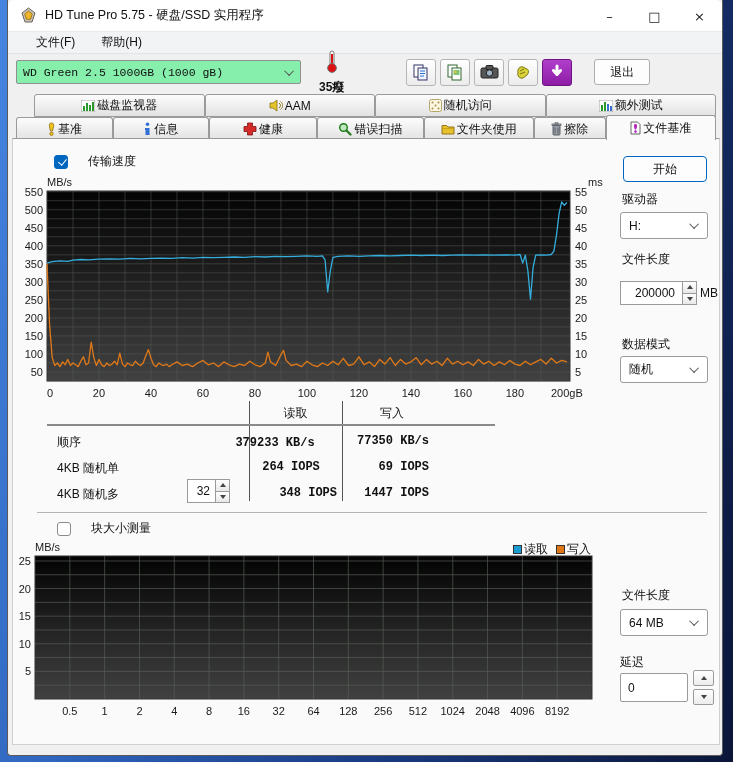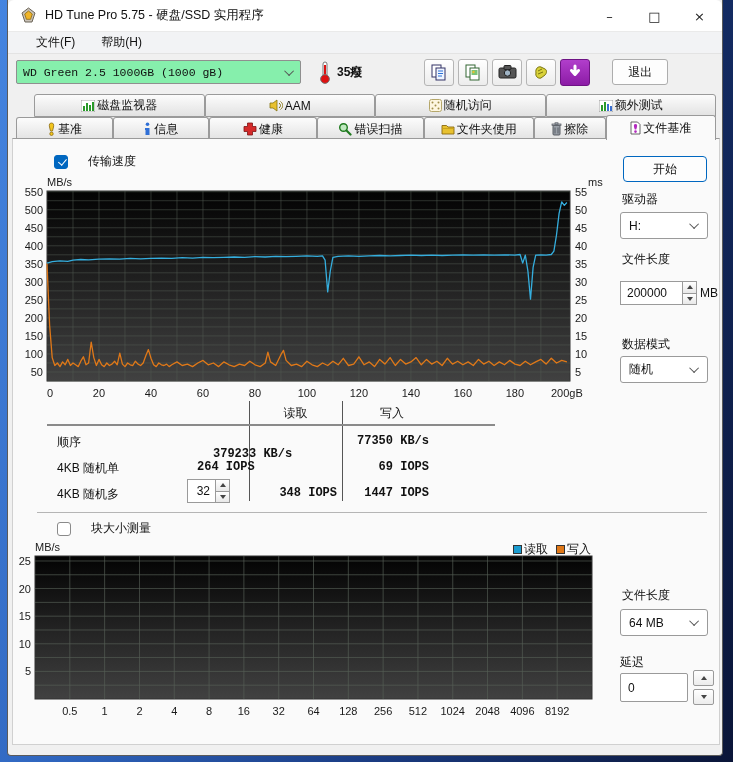--- a/index.html
+++ b/index.html
@@ -21,21 +21,21 @@
   .menubar { height: 22px; background: #f2f3f5; border-bottom: 1px solid #e3e3e3;
     display: flex; align-items: center; padding-left: 24px; gap: 18px; }
   .menu-item { font-size: 12px; color: #111; padding: 2px 4px; }
   
   .toolbar { height: 36px; display: flex; align-items: center; padding-left: 8px; }
   .combo { height: 24px; background: #86efac; border: 1px solid #8f8f8f; border-radius: 2px;
     display: flex; align-items: center; justify-content: space-between; padding: 0 6px; }
   .drive-combo { width: 285px; font-family: "Liberation Mono", monospace; font-size: 11.5px; color: #111; }
   .chev { width: 7px; height: 7px; border-left: 1.4px solid #555; border-bottom: 1.4px solid #555;
     transform: rotate(-45deg) translateY(-2px); flex: 0 0 auto; }
-  .temp-wrap { display: flex; align-items: center; margin-left: 18px; gap: 6px; }
+  .temp-wrap { display: flex; align-items: center; margin-left: 18px; gap: 6px; flex-direction: column; }
   .temp-text { font-size: 12px; font-weight: bold; color: #111; }
   .tool-btns { display: flex; gap: 4px; margin-left: 62px; }
   .tool-btn { width: 30px; height: 27px; background: linear-gradient(#fff,#ececec);
     border: 1px solid #b5b5b5; border-radius: 3px; display: flex; align-items: center; justify-content: center; }
   .exit-btn { margin-left: 22px; width: 56px; height: 26px; background: #fdfdfd; border: 1px solid #adadad;
     border-radius: 3px; font-size: 12px; color: #111; display: flex; align-items: center; justify-content: center; }
   
   .tabrow { display: flex; height: 23px; }
   .tabrow1 { padding: 0 6px 0 26px; margin-top: 4px; }
   .tabrow2 { padding: 0 6px 0 8px; }
@@ -54,21 +54,21 @@
     position: relative; flex: 0 0 auto; }
   .cbox.checked { background: #0067c0; border-color: #0067c0; }
   .cbox.checked::after { content: ""; position: absolute; left: 4.5px; top: 1.5px; width: 3.5px; height: 7px;
     border-right: 1.6px solid #fff; border-bottom: 1.6px solid #fff; transform: rotate(40deg); }
   .start-btn { width: 84px; height: 26px; background: #fdfdfd; border: 1px solid #0067c0; border-radius: 4px;
     font-size: 12px; color: #111; display: flex; align-items: center; justify-content: center; }
   .drop { height: 27px; background: #fff; border: 1px solid #9a9a9a; border-radius: 3px;
     display: flex; align-items: center; justify-content: space-between; padding: 0 8px; font-size: 12px; color: #111; }
   .spin-box { display: flex; align-items: stretch; height: 24px; }
   .spin-box .val { width: 62px; background: #fff; border: 1px solid #9a9a9a; border-right: none;
-    font-size: 12px; color: #111; display: flex; align-items: center; padding-left: 6px; }
+    font-size: 12px; color: #111; display: flex; align-items: center; padding-left: 14px; }
   .spin-arrows { width: 15px; display: flex; flex-direction: column; }
   .spin-arrows div { flex: 1; background: linear-gradient(#fff,#e8e8e8); border: 1px solid #9a9a9a;
     display: flex; align-items: center; justify-content: center; }
   .spin-arrows div + div { border-top: none; }
   .tri-up { width: 0; height: 0; border-left: 3px solid transparent; border-right: 3px solid transparent;
     border-bottom: 4px solid #444; }
   .tri-dn { width: 0; height: 0; border-left: 3px solid transparent; border-right: 3px solid transparent;
     border-top: 4px solid #444; }
   .tbl-hdr { font-size: 12px; color: #111; }
   .tbl-val { font-family: "Liberation Mono", monospace; font-size: 12px; font-weight: bold; color: #111; }
@@ -377,25 +377,25 @@
         <span class="chev"></span>
       </div>
 
       <div class="abs vline" style="left:236px; top:262px; height:100px;"></div>
       <div class="abs vline" style="left:329px; top:262px; height:100px;"></div>
       <div class="abs tbl-hdr" style="left:236px; top:266px; width:93px; text-align:center;">读取</div>
       <div class="abs tbl-hdr" style="left:329px; top:266px; width:100px; text-align:center;">写入</div>
       <div class="abs sep" style="left:34px; top:285px; width:448px; height:2px; background:#8a8a8a;"></div>
 
       <div class="abs lbl" style="left:44px; top:295px;">顺序</div>
-      <div class="abs tbl-val" style="left:200px; top:308px; width:124px; text-align:left;">379233 KB/s</div>
+      <div class="abs tbl-val" style="left:200px; top:297px; width:124px; text-align:center;">379233 KB/s</div>
       <div class="abs tbl-val" style="left:300px; top:295px; width:116px; text-align:right;">77350 KB/s</div>
 
       <div class="abs lbl" style="left:44px; top:321px;">4KB 随机单</div>
-      <div class="abs tbl-val" style="left:184px; top:321px; width:124px; text-align:left;">264 IOPS</div>
+      <div class="abs tbl-val" style="left:216px; top:321px; width:124px; text-align:center;">264 IOPS</div>
       <div class="abs tbl-val" style="left:300px; top:321px; width:116px; text-align:right;">69 IOPS</div>
 
       <div class="abs lbl" style="left:44px; top:347px;">4KB 随机多</div>
       <div class="abs spin-box" style="left:174px; top:340px;">
         <div class="val" style="width:28px; justify-content:flex-end; padding-right:5px;">32</div>
         <div class="spin-arrows">
           <div>
               <span class="tri-up"></span>
             </div>
           <div>

